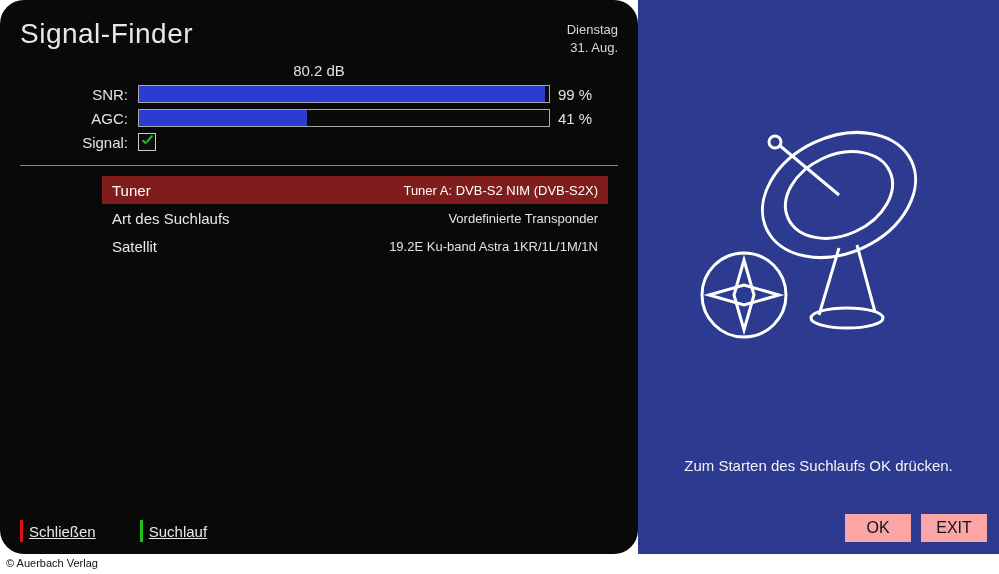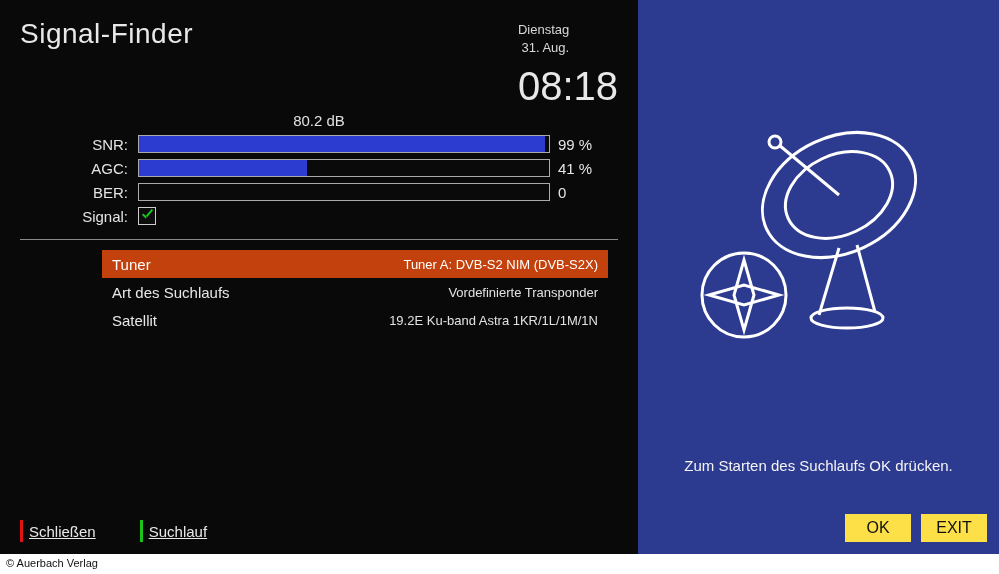--- a/index.html
+++ b/index.html
@@ -1,18 +1,18 @@
 <!DOCTYPE html>
 <html><head>
 <meta charset="utf-8">
 <style>
   * { margin: 0; padding: 0; box-sizing: border-box; }
   html, body { width: 999px; height: 574px; font-family: "Segoe UI", Arial, sans-serif; background: #fff; }
   .screen { display: flex; width: 999px; height: 554px; position: relative; }
-  .left { width: 638px; height: 554px; background: #090909; color: #e8e8e8; position: relative; padding: 0 20px; }
+  .left { width: 638px; height: 554px; background: #090909; color: #e8e8e8; position: relative; padding: 0 20px; border-radius: 24px; }
   .right { flex: 1; height: 554px; background: #2c3a8f; color: #fff; position: relative; }
 
   
   .hdr { display: flex; justify-content: space-between; align-items: flex-start; padding-top: 18px; }
   .title { font-size: 28px; font-weight: 300; letter-spacing: 0.5px; }
   .datetime { display: flex; align-items: flex-start; gap: 10px; flex-direction: column; }
   .date { text-align: right; font-size: 13px; line-height: 1.35; color: #d8d8d8; padding-top: 3px;}
   .clock { font-size: 40px; font-weight: 300; line-height: 1; }
 
   
@@ -26,57 +26,56 @@
   .sigrow { display: grid; grid-template-columns: 110px auto 1fr; align-items: center; gap: 8px; margin-top: 4px; }
   .check { width: 18px; height: 18px; border: 1px solid #ccc; background: #0d0d0d; position: relative; display: inline-block; }
   .check::after { content: ""; position: absolute; left: 3px; top: 7px; width: 5px; height: 2px; background: #1ec41e; transform: rotate(45deg); }
   .check::before { content: ""; position: absolute; left: 6px; top: 4px; width: 9px; height: 2px; background: #1ec41e; transform: rotate(-50deg); }
 
   hr.divider { border: none; border-top: 1px solid #888; margin: 14px 0 10px 0; }
 
   
   .settings { margin-left: 82px; margin-right: 10px; }
   .srow { display: flex; justify-content: space-between; align-items: center; height: 28px; padding: 0 10px; font-size: 15px; }
-  .srow.sel { background: #c2410c; color: #fff; }
+  .srow.sel { background: #7f1d1d; color: #fff; }
   .srow .lab { }
   .srow .val { font-size: 13px; color: #e2e2e2; }
   .srow.sel .val { color: #fff; }
 
   
   .hints { position: absolute; bottom: 12px; left: 20px; display: flex; gap: 44px; }
   .hint { display: flex; align-items: center; gap: 6px; font-size: 15px; text-decoration: underline; }
   .hbar { width: 3px; height: 22px; display: inline-block; }
   .hred { background: #e01414; }
   .hgreen { background: #1ac21a; }
 
   
   .dish { position: absolute; top: 100px; left: 0; right: 0; display: flex; justify-content: center; }
   .instr { position: absolute; bottom: 80px; left: 0; right: 0; text-align: center; font-size: 15px; color: #f4f4f4; }
   .rbtns { position: absolute; bottom: 12px; right: 12px; display: flex; gap: 10px; }
-  .rbtn { background: #fde047; color: #111; font-size: 16px; padding: 5px 0; text-align: center; cursor: pointer; }
+  .rbtn { background: #fca5a5; color: #111; font-size: 16px; padding: 5px 0; text-align: center; cursor: pointer; }
   .okbtn { width: 66px; }
   .exitbtn { width: 66px; }
 
   
   .copyright { width: 999px; height: 20px; background: #fff; color: #111; font-size: 11px; padding: 3px 6px; }
 </style>
 </head>
 <body>
 
 <div class="screen">
   <div class="left">
 
     <div class="hdr">
       <div class="title">Signal-Finder</div>
       <div class="datetime">
         <div class="date">
           <div>Dienstag</div>
           <div>31. Aug.</div>
         </div>
-        <div class="clock">08:18</div>
       </div>
     </div>
 
     <div class="meters">
       <div class="dbrow">80.2 dB</div>
 
       <div class="meter">
         <div class="mlabel">SNR:</div>
         <div class="bar">
             <div class="fill" style="width:99%"></div>
@@ -85,27 +84,20 @@
       </div>
 
       <div class="meter">
         <div class="mlabel">AGC:</div>
         <div class="bar">
             <div class="fill" style="width:41%"></div>
           </div>
         <div class="mval">41 %</div>
       </div>
 
-      <div class="meter">
-        <div class="mlabel">BER:</div>
-        <div class="bar">
-            <div class="fill" style="width:0%"></div>
-          </div>
-        <div class="mval">0</div>
-      </div>
 
       <div class="sigrow">
         <div class="mlabel">Signal:</div>
         <span class="check"></span>
       </div>
     </div>
 
     <hr class="divider">
 
     <div class="settings">

